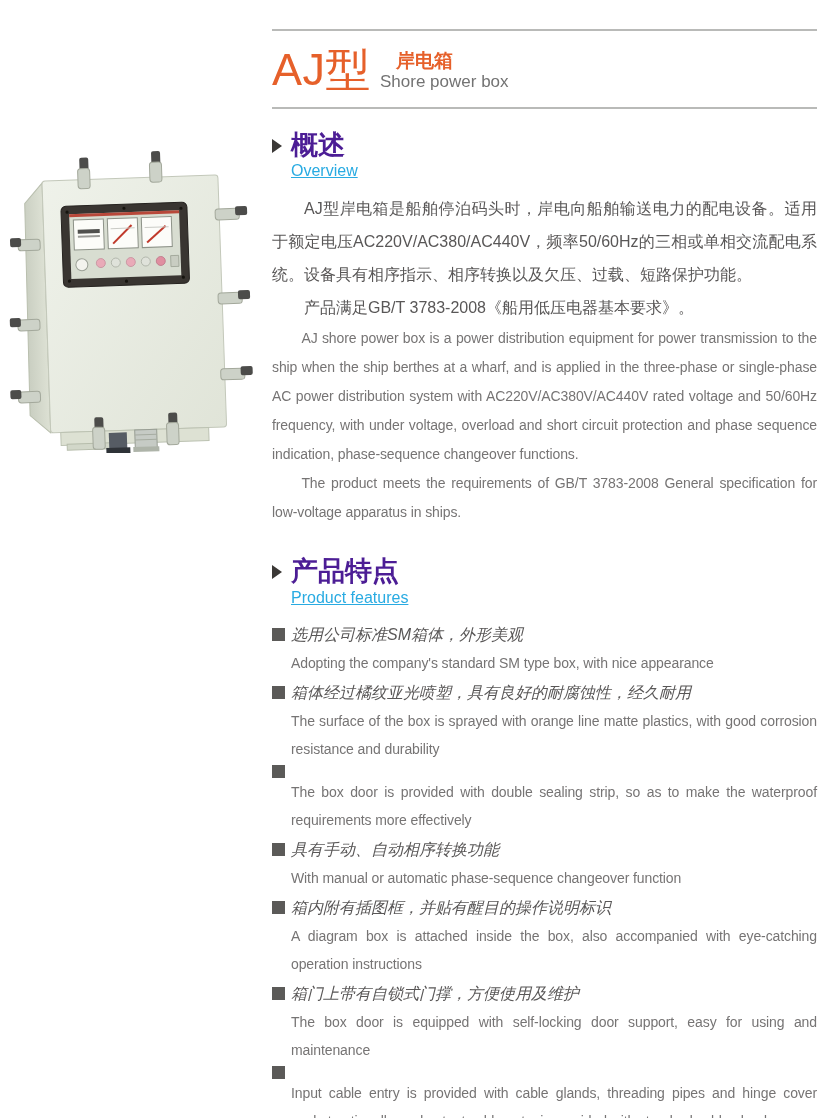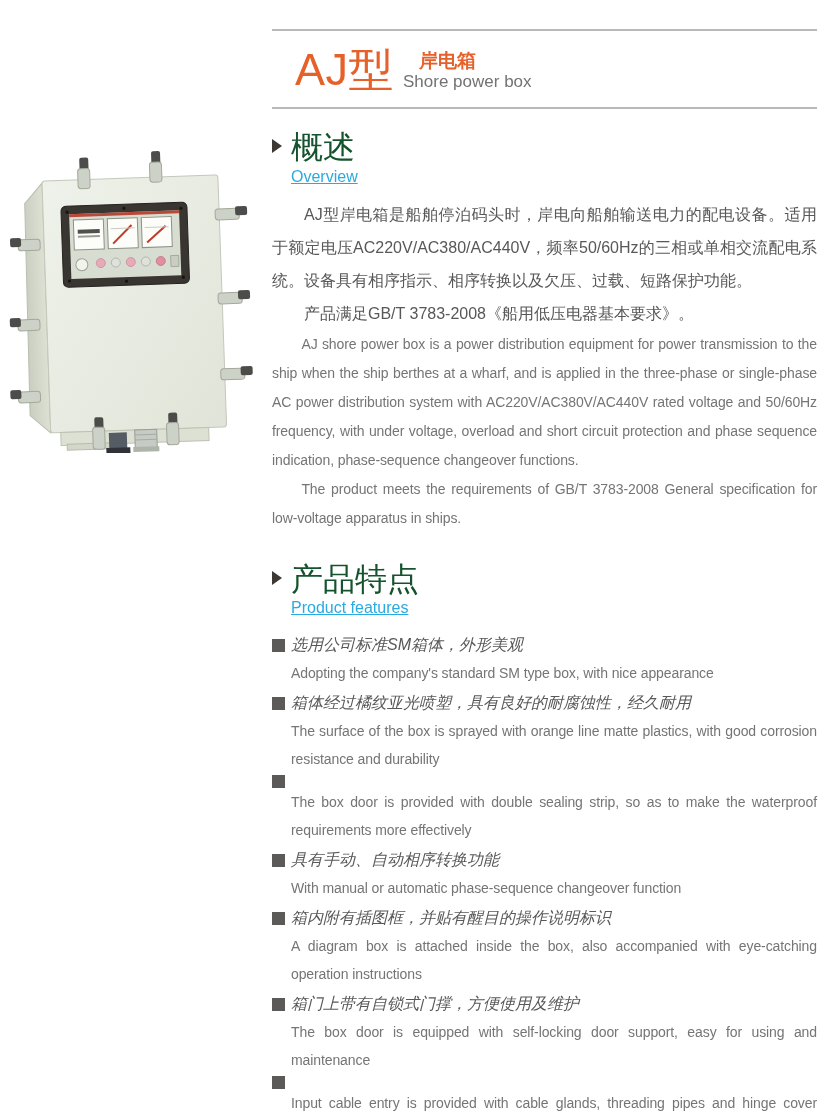--- a/index.html
+++ b/index.html
@@ -14,35 +14,35 @@
     position:absolute; left:272px; top:0; width:545px;
   }
   .title-block {
     margin-top:29px;
     border-top:2px solid #b9bab8;
     border-bottom:2px solid #b9bab8;
     height:80px;
     display:flex; align-items:center;
   }
   .model {
-    font-size:45px; color:#e6602a; line-height:1; letter-spacing:0.5px;margin-left:23px;
+    font-size:45px; color:#e6602a; line-height:1; letter-spacing:0.5px;
   }
   .subtitle { margin-left:9px; padding-top:4px; }
   .subtitle .cn { font-size:19px; font-weight:bold; color:#e6602a; line-height:1.15;margin-left:16px; }
   .subtitle .en { font-size:17px; color:#737373; line-height:1.2; }
 
   .section-heading { display:flex; align-items:flex-start; }
   .tri {
     width:0; height:0; flex:none;
     border-top:7px solid transparent;
     border-bottom:7px solid transparent;
     border-left:10px solid #3b3836;
     margin-top:8px; margin-right:9px;
   }
-  .heading-cn { font-size:32px; color:#14532d; line-height:1.05; }
+  .heading-cn { font-size:27px; color:#4c1d95; line-height:1.05;font-weight:bold; }
   .heading-en { font-size:16px; color:#29abe2; line-height:1.25; margin-top:2px;text-decoration:underline; }
 
   .overview-section { margin-top:22px; }
   .para-cn {
     font-size:16px; color:#595757; line-height:33px;
     text-align:justify; text-indent:2em;
   }
   .para-cn-group { margin-top:11px; }
   .para-en-group { }
   .para-en {

